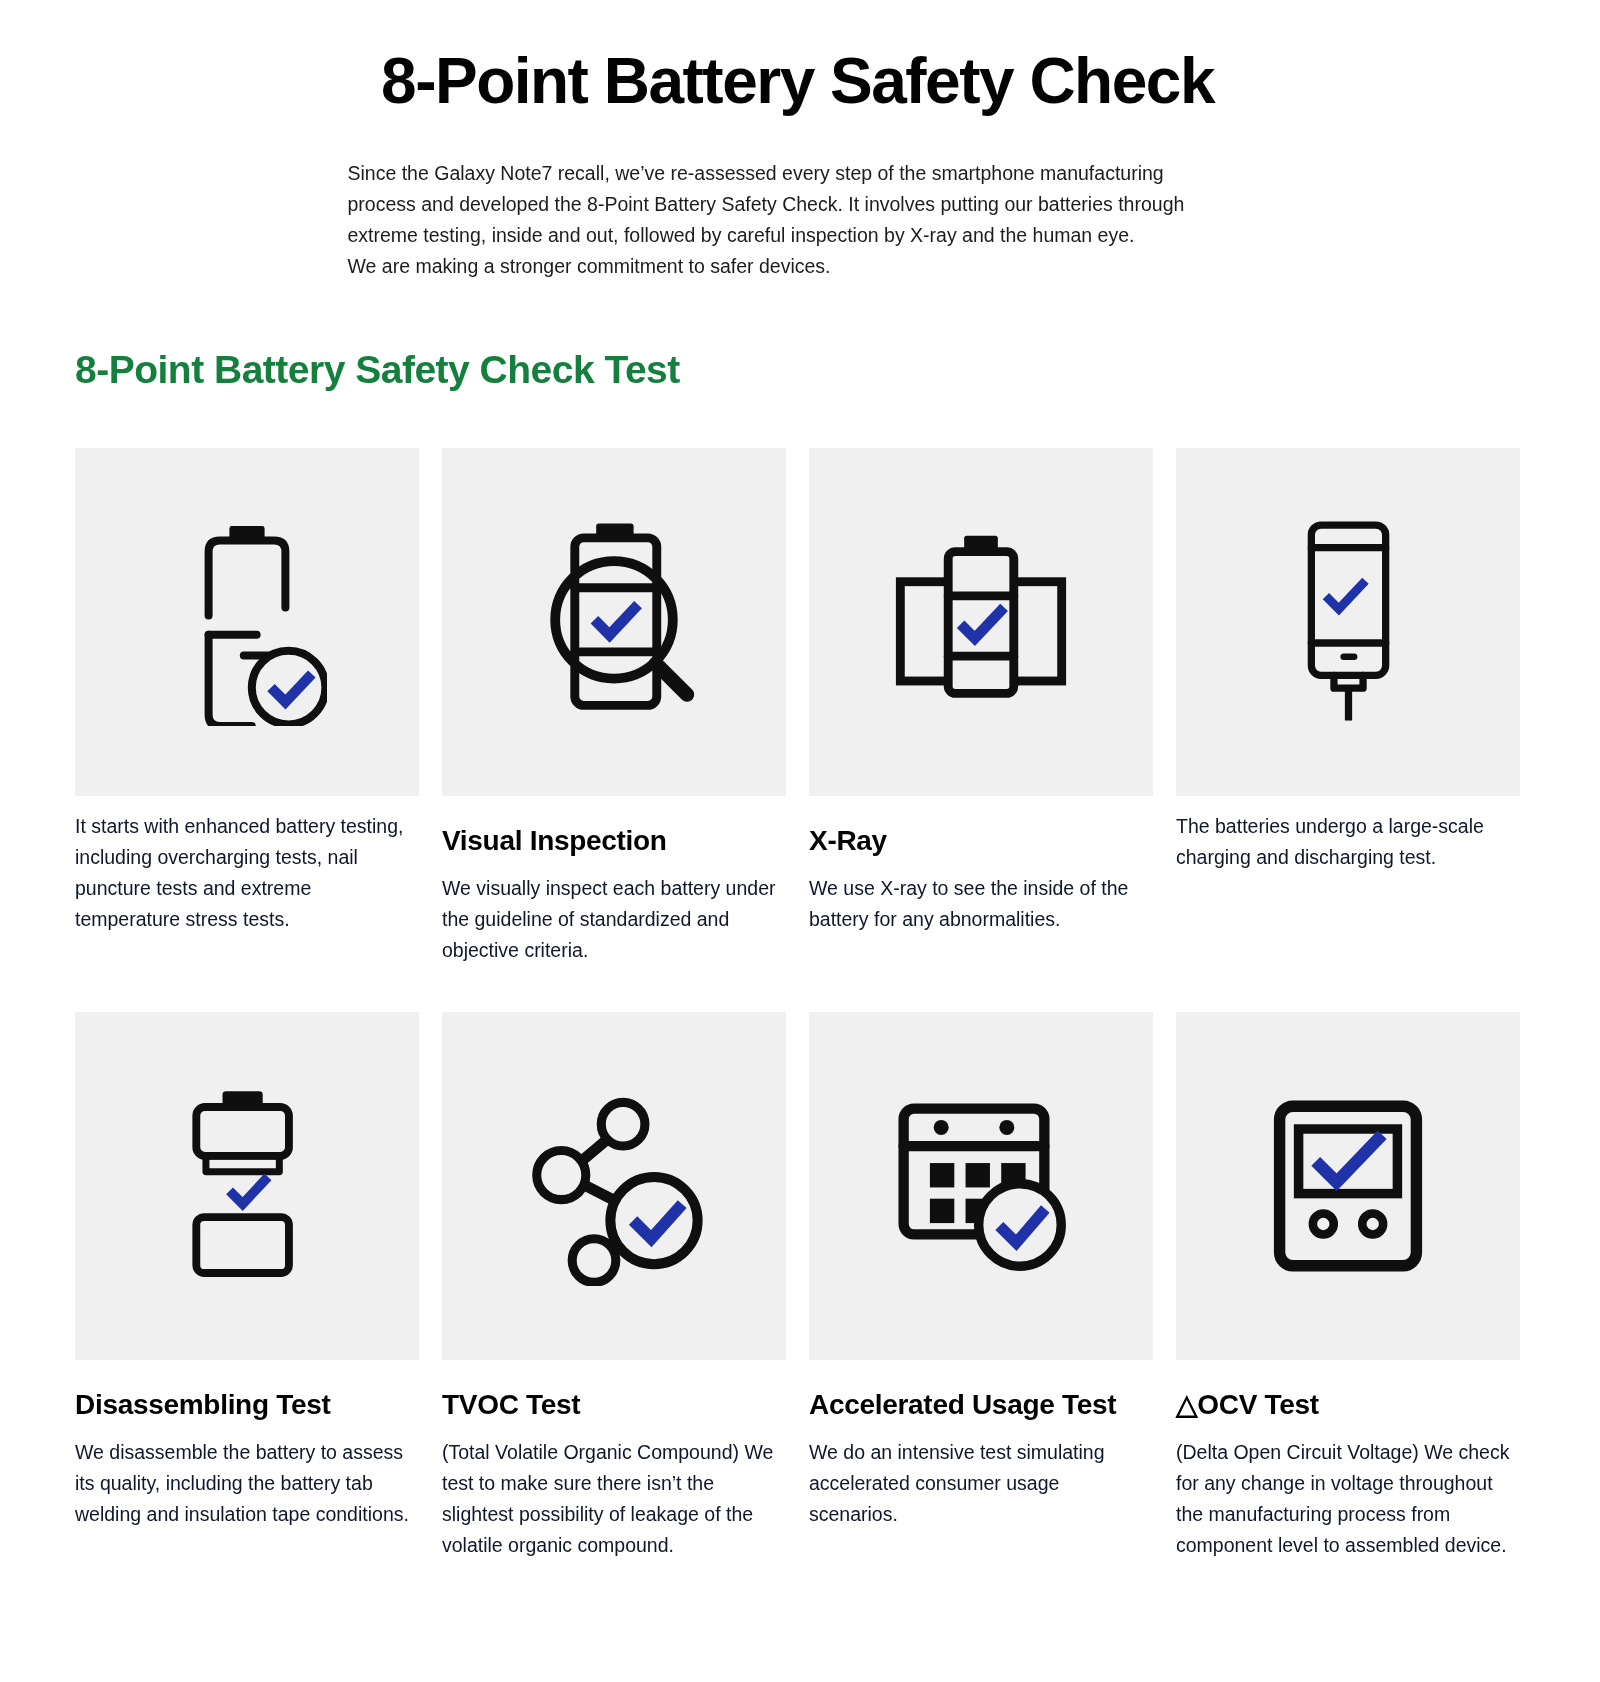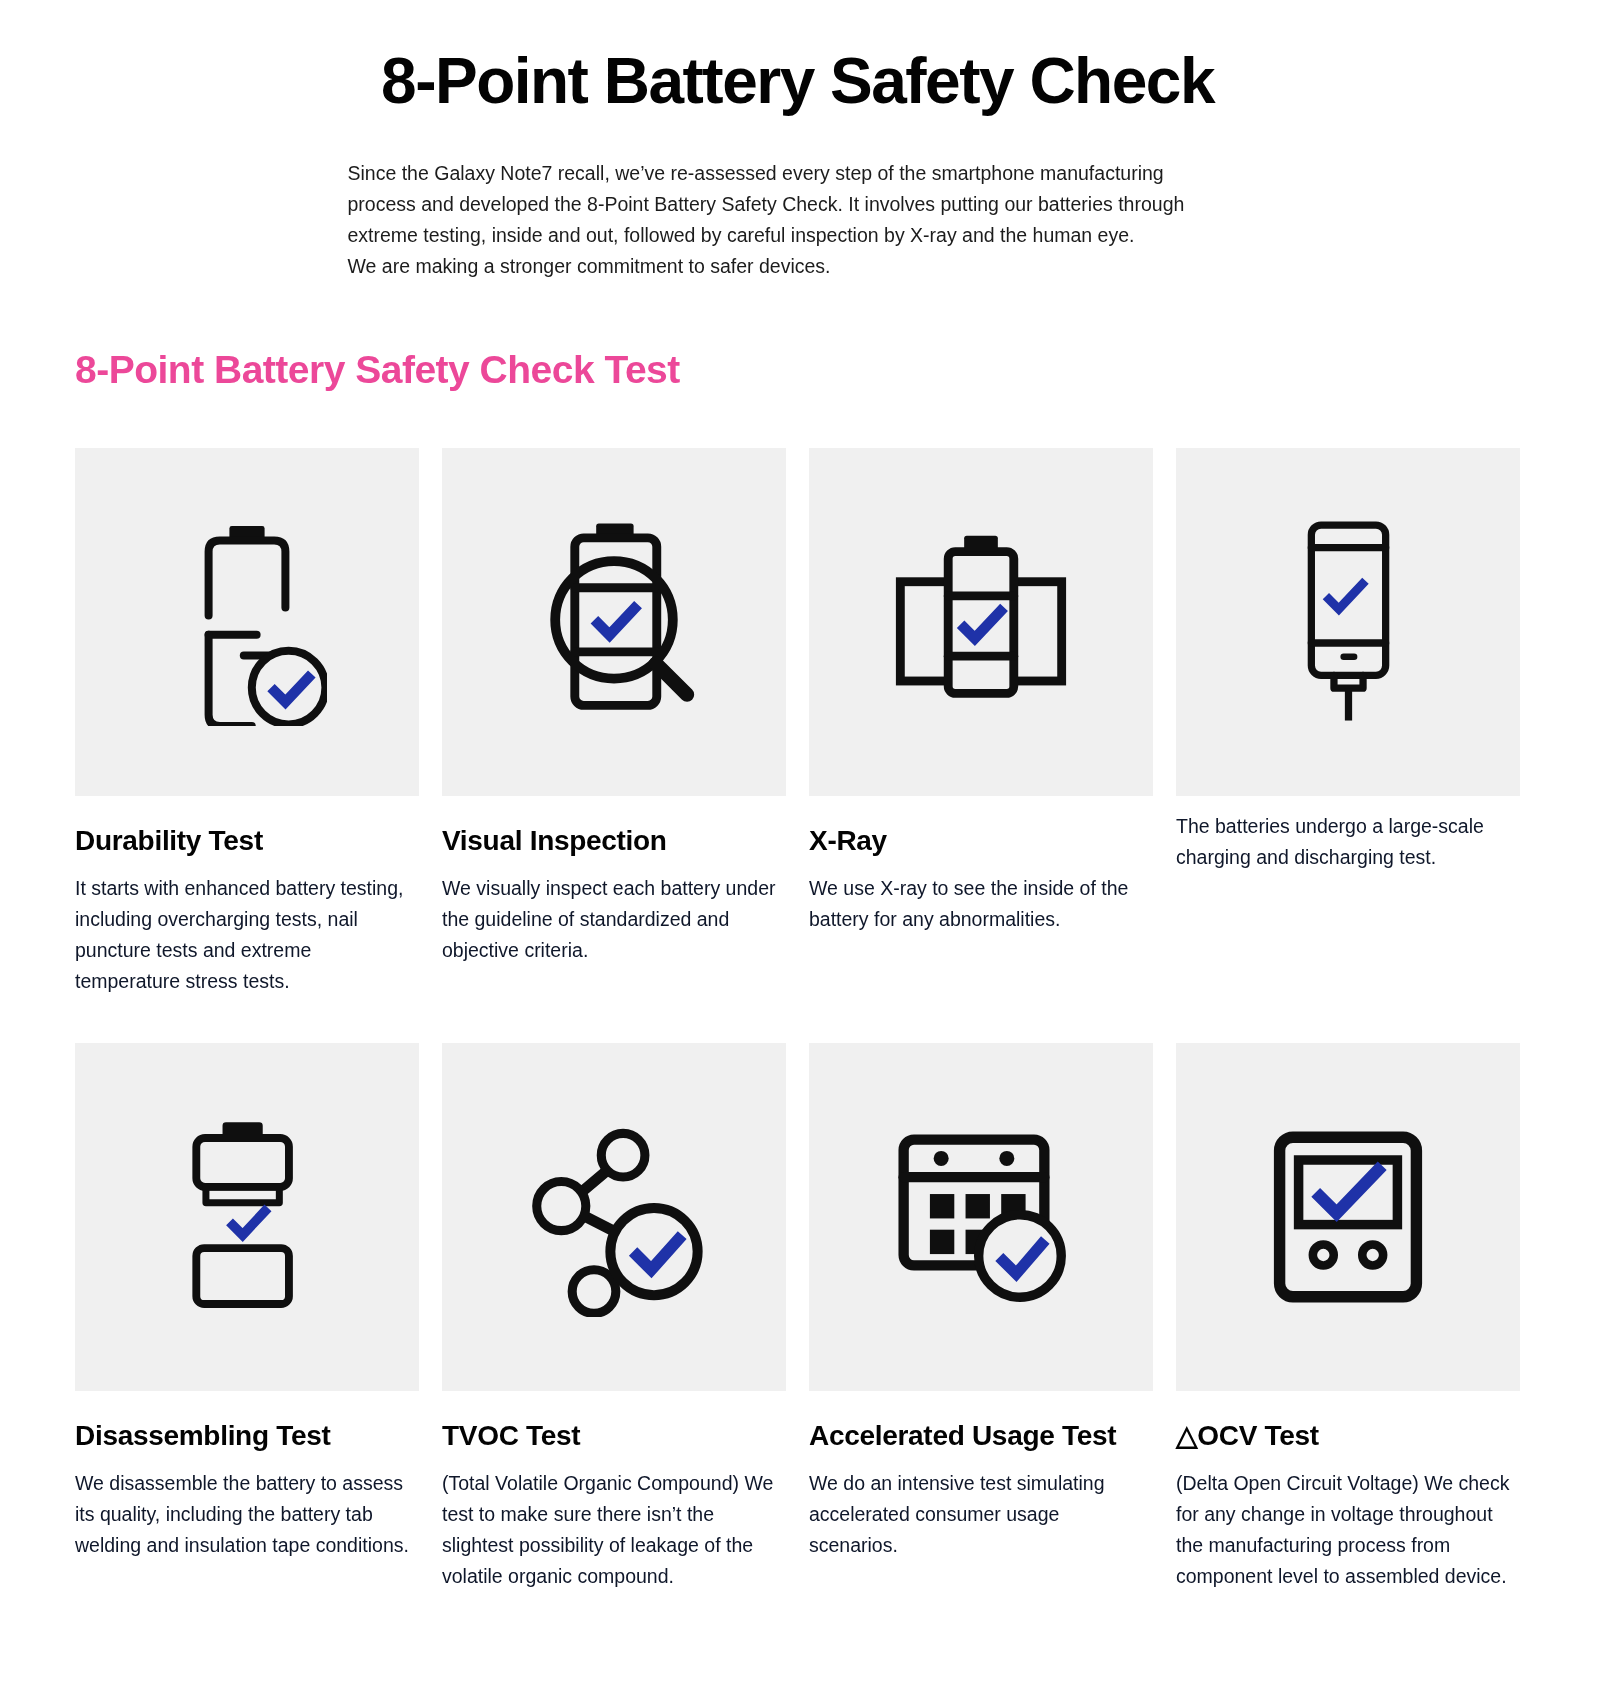--- a/index.html
+++ b/index.html
@@ -26,21 +26,21 @@
     font-size:19.5px;
     line-height:31px;
     color:#1c1c1c;
   }
   .intro .line{display:block;}
   .section-heading{
     margin:66px 0 0;
     font-size:39px;
     font-weight:800;
     letter-spacing:-0.5px;
-    color:#ec4899;
+    color:#15803d;
   }
   .grid{
     display:grid;
     grid-template-columns:repeat(4,1fr);
     column-gap:23px;
     margin-top:56px;
   }
   .grid.row-2{margin-top:46px;}
   .card{min-width:0;}
   .iconbox{
@@ -94,21 +94,20 @@
           <rect class="blk" x="78" y="10" width="44" height="18" rx="3"></rect>
           <path class="stk" d="M52 122 V42 Q52 28 66 28 H134 Q148 28 148 42 V112"></path>
           <path class="stk" d="M52 146 H112"></path>
           <path class="stk" d="M96 172 H148"></path>
           <path class="stk" d="M148 172 V190"></path>
           <path class="stk" d="M52 146 V246 Q52 260 66 260 H106"></path>
           <circle class="stk-fillbg" cx="152" cy="212" r="46"></circle>
           <path class="chk" d="M130 212 L148 230 L181 195" style="stroke-width:13"></path>
         </svg>
       </div>
-      <h3 class="card-title">Durability Test</h3>
       <p class="card-body">It starts with enhanced battery testing, including overcharging tests, nail puncture tests and extreme temperature stress tests.</p>
     </article>
 
     <article class="card">
       <div class="iconbox">
         <svg width="196" height="205" viewBox="0 0 220 230">
           <rect class="blk" x="90" y="4" width="42" height="18" rx="3"></rect>
           <rect class="stk" x="66" y="20" width="92" height="188" rx="10"></rect>
           <path class="stk" d="M66 76 H158"></path>
           <path class="stk" d="M66 148 H158"></path>

